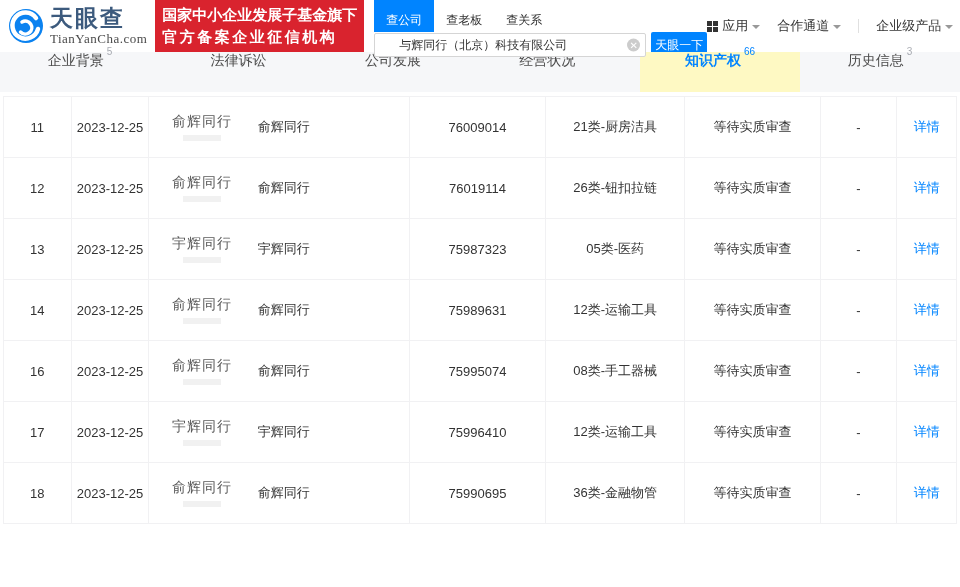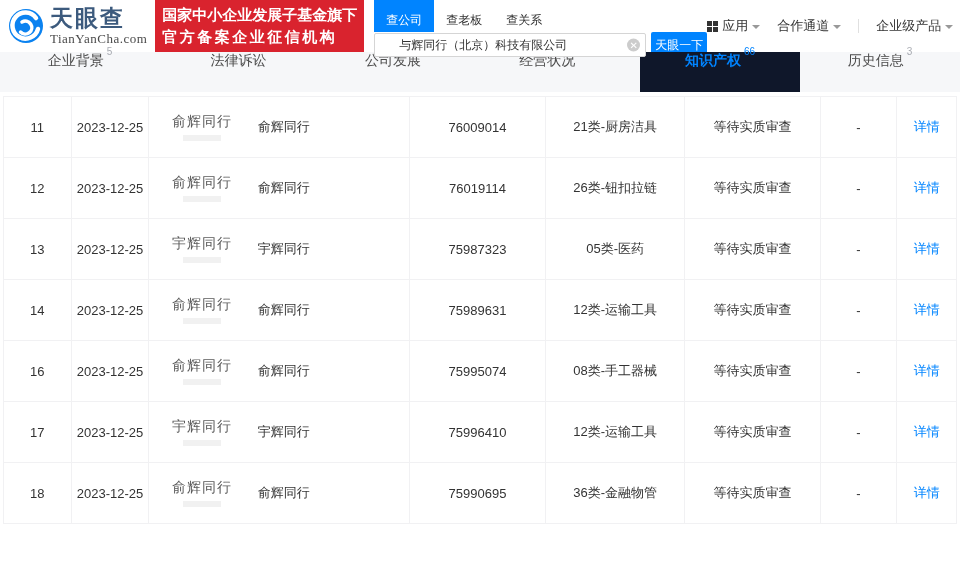--- a/index.html
+++ b/index.html
@@ -39,21 +39,21 @@
   .grid-ic { display:grid; grid-template-columns:5px 5px; grid-gap:1px; }
   .grid-ic i { width:5px; height:5px; background:#333; }
   .vip { color:#ff7d00; font-weight:bold; }
   .nav-divider { width:1px; height:14px; background:#e0e0e0; }
 
   
   .tabbar { height:40px; background:#f6f7f9; display:flex; }
   .tab { flex:1; display:flex; justify-content:center; gap:3px;
     font-size:14px; color:#4c4c4c; cursor:pointer; }
   .tab .cnt { font-size:10px; color:#a8abb2; margin-top:-6px; }
-  .tab.active { background:#0f172a; color:#0084ff; font-weight:bold; }
+  .tab.active { background:#fef9c3; color:#0084ff; font-weight:bold; }
   .tab.active .cnt { color:#0084ff; font-weight:normal; }
 
   
   .table-wrap { margin:4px 3px 0; }
   table { width:100%; border-collapse:collapse; table-layout:fixed; }
   td { border:1px solid #f1f1f3; height:61px; text-align:center; font-size:13px;
     color:#333; vertical-align:middle; overflow:hidden; }
   td.tm { border-right:none; }
   td.name { border-left:none; text-align:left; padding-left:3px; }
   .tm-img { display:inline-block; font-family:"Liberation Serif","DejaVu Serif",serif;

